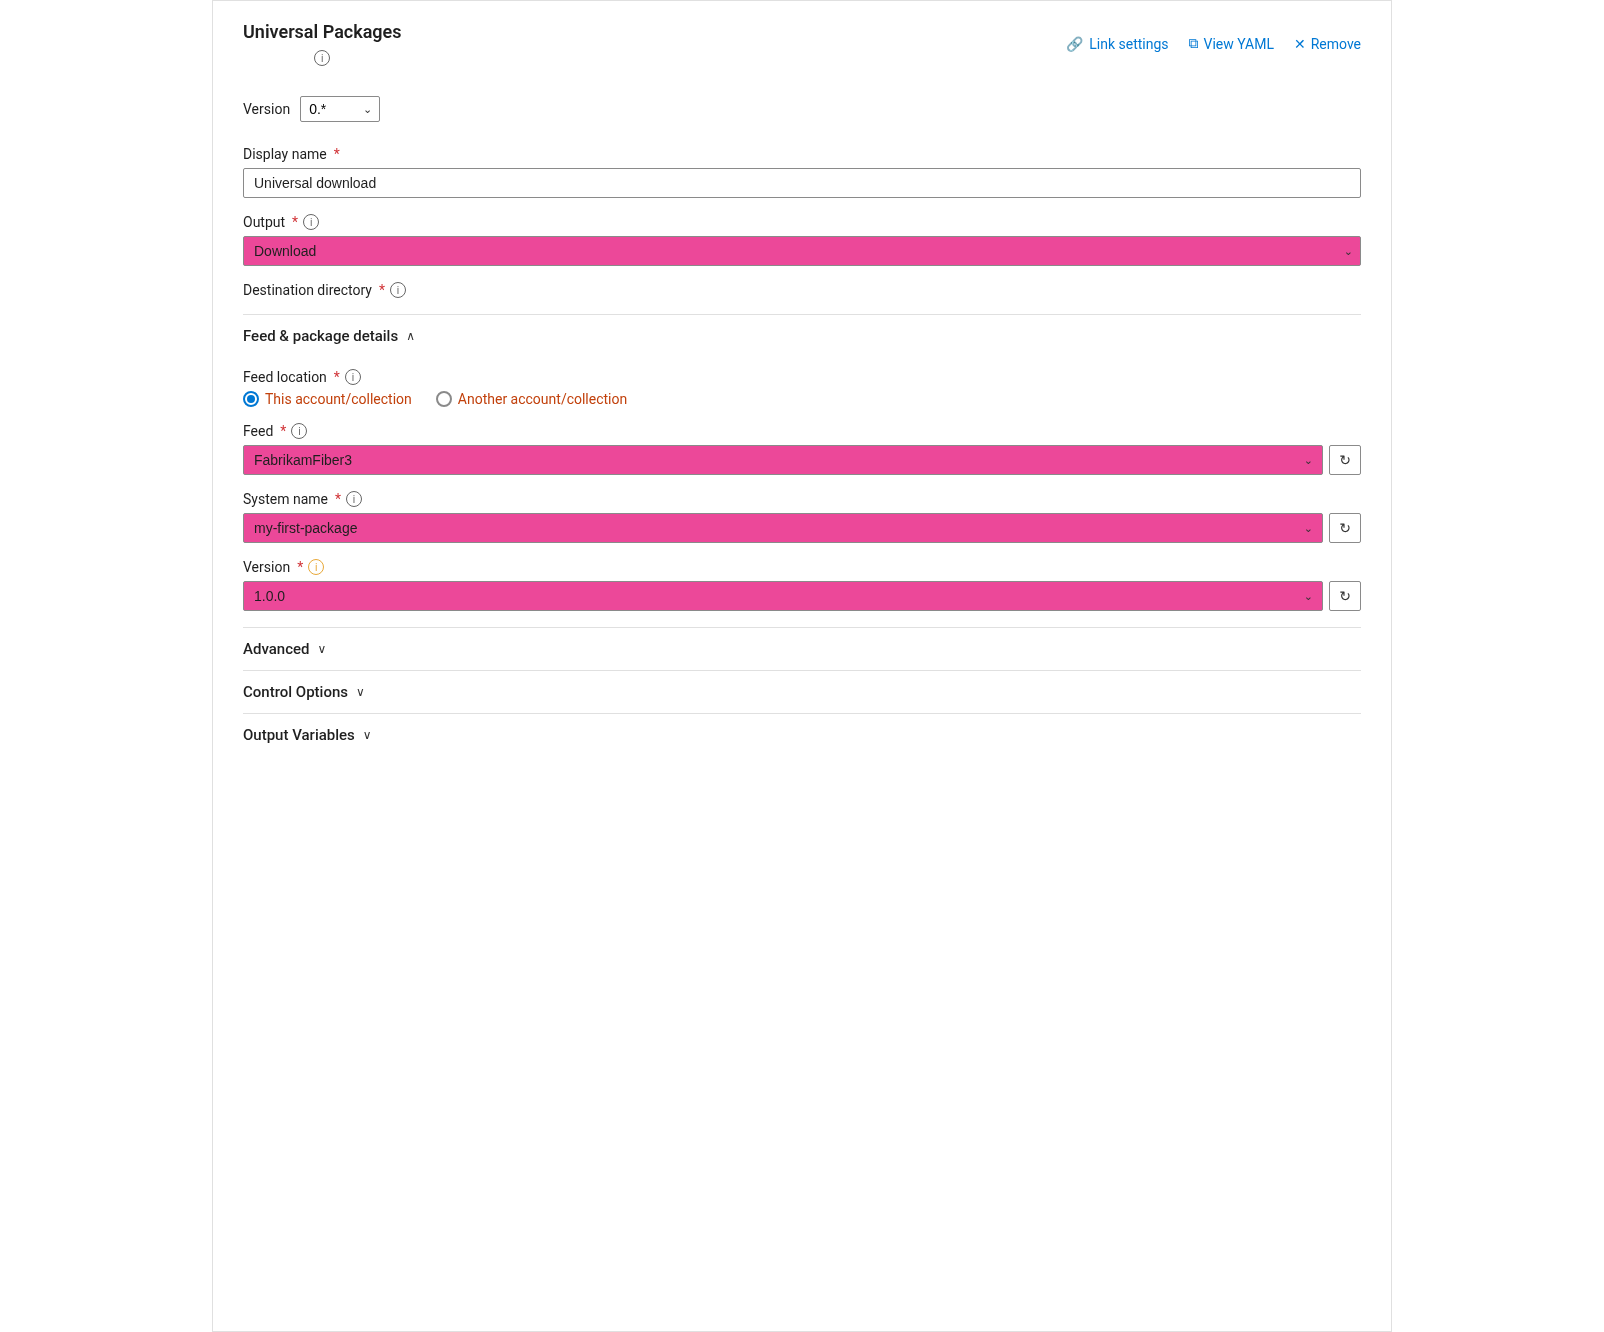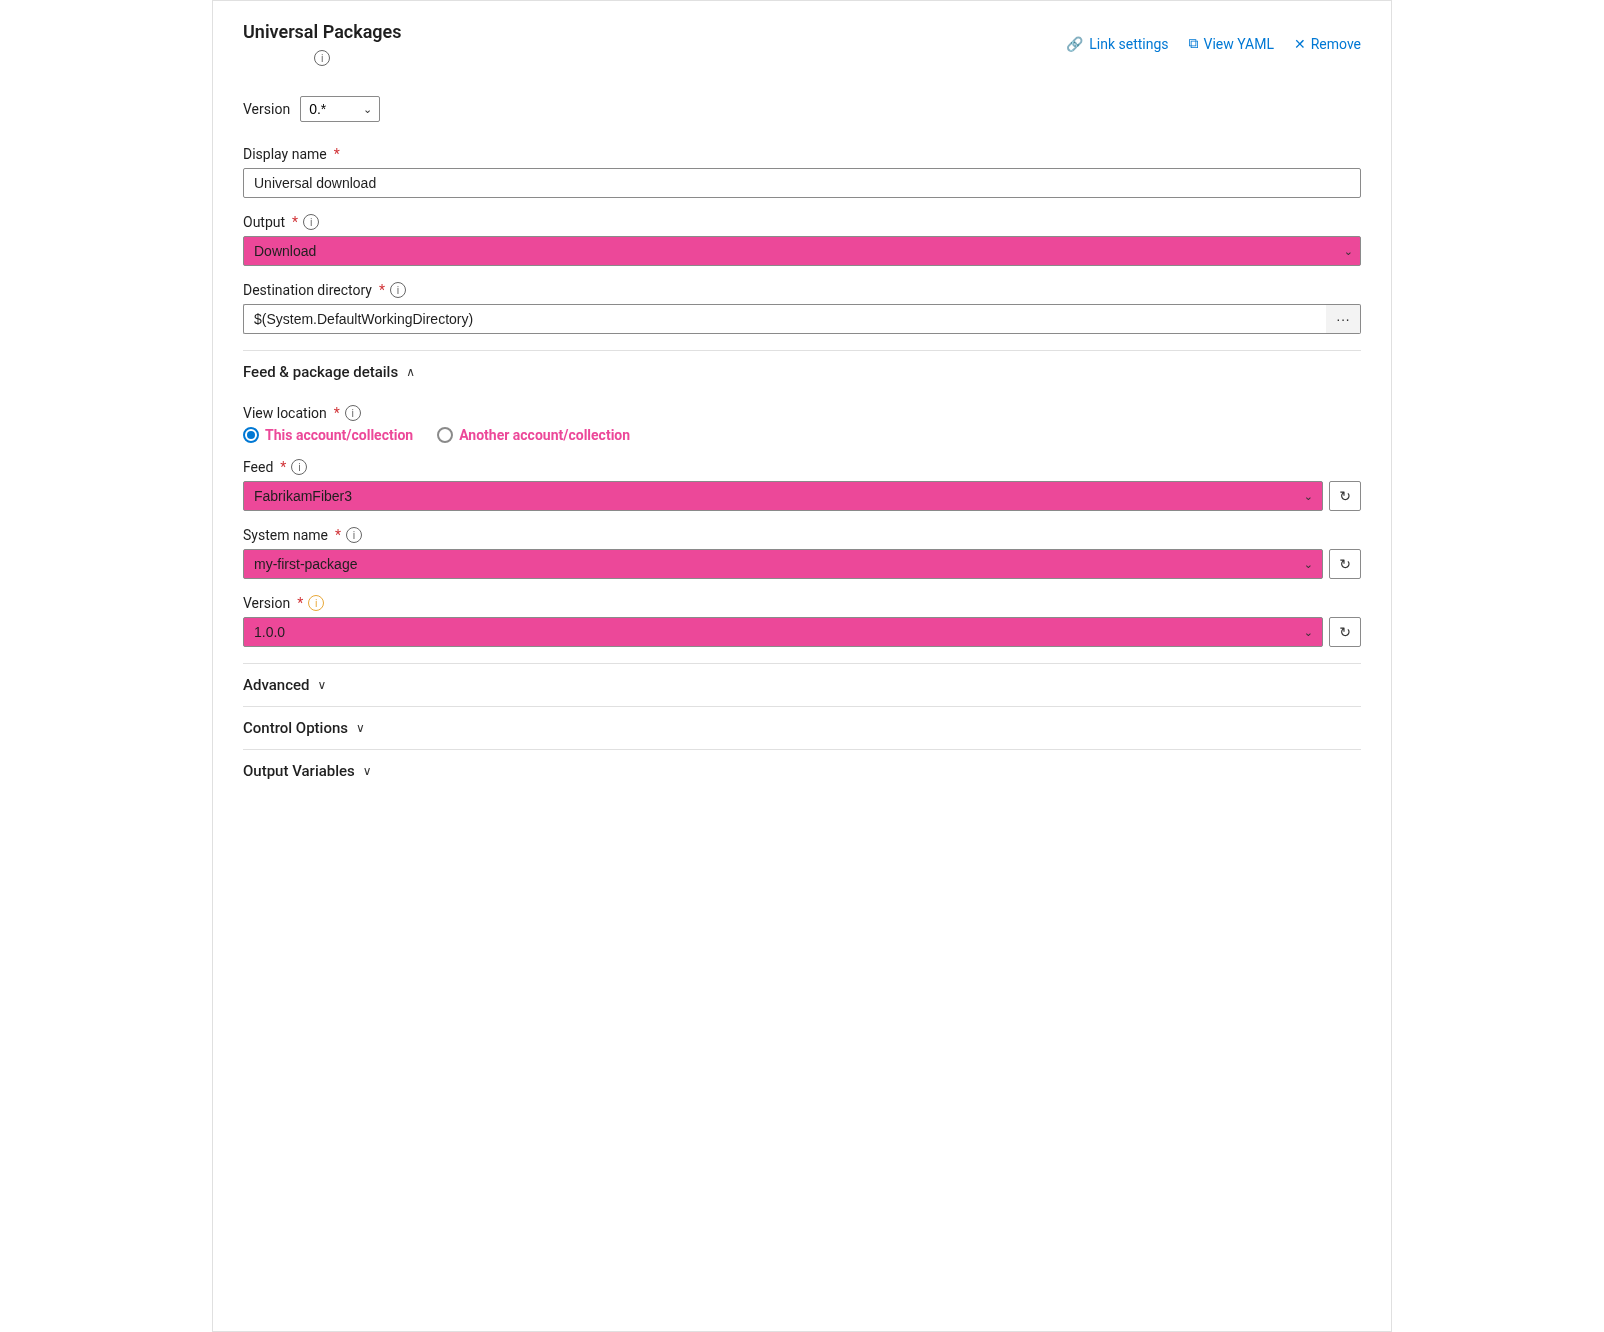--- a/index.html
+++ b/index.html
@@ -239,22 +239,21 @@
       width: 8px;
       height: 8px;
       background: #0078d4;
       border-radius: 50%;
     }
     .radio-input.unchecked {
       border-color: #8a8a8a;
     }
     .radio-label {
       font-size: 14px;
-      color: #ec4899;
-      font-weight: bold;
+      color: #c2410c;
     }
     .feed-section {
       padding: 12px 0 0 0;
     }
     .output-variables-header {
       border-top: 1px solid #e0e0e0;
     }
   </style>
 </head>
 <body>
@@ -316,36 +315,32 @@
       <span class="select-arrow">⌄</span>
     </div>
   </div>
 
   <div class="field-row">
     <div class="field-label">
       <span>Destination directory</span>
       <span class="required">*</span>
       <span class="info-icon">i</span>
     </div>
-    <div class="input-with-button">
-      <input type="text" value="$(System.DefaultWorkingDirectory)" style="">
-      <button class="ellipsis-btn">···</button>
-    </div>
   </div>
 
   <div class="collapsible-header">
     <span>Feed &amp; package details</span>
     <span class="chevron">∧</span>
   </div>
 
   <div class="feed-section">
 
     <div class="field-row">
       <div class="field-label">
-        <span>View location</span>
+        <span>Feed location</span>
         <span class="required">*</span>
         <span class="info-icon">i</span>
       </div>
       <div class="radio-group">
         <div class="radio-option">
           <div class="radio-input checked"></div>
           <span class="radio-label">This account/collection</span>
         </div>
         <div class="radio-option">
           <div class="radio-input unchecked"></div>

